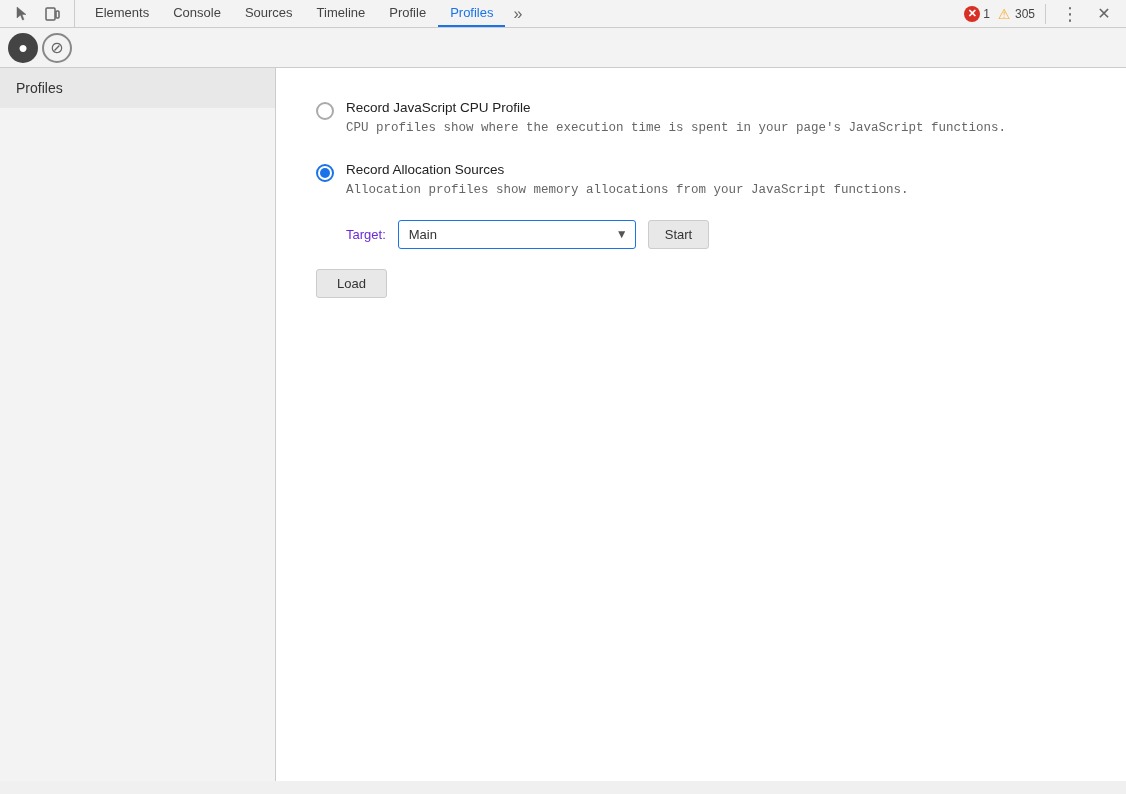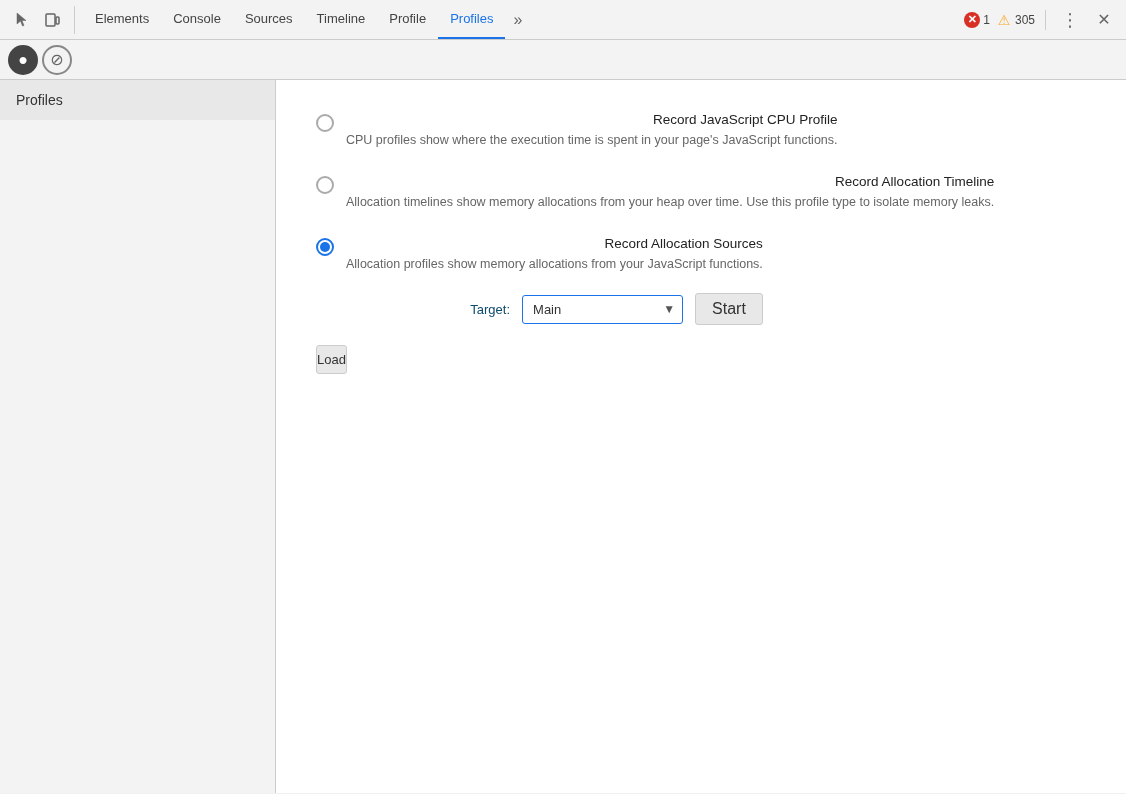--- a/index.html
+++ b/index.html
@@ -9,21 +9,21 @@
       background: #f0f0f0;
       width: 1126px;
       height: 794px;
       overflow: hidden;
     }
 
     
     .toolbar {
       display: flex;
       align-items: center;
-      height: 40px;
+      height: 28px;
       background: #f3f3f3;
       border-bottom: 1px solid #ccc;
       padding: 0 8px;
       gap: 4px;
     }
 
     .toolbar-icons {
       display: flex;
       align-items: center;
       gap: 2px;
@@ -259,67 +259,67 @@
       height: 10px;
       border-radius: 50%;
       background: #1a73e8;
       position: absolute;
     }
 
     .option-text {
       display: flex;
       flex-direction: column;
       gap: 4px;
-      align-items: flex-end;
     }
 
     .option-title {
       font-size: 13.5px;
       font-weight: 500;
       color: #222;
     }
 
     .option-desc {
       font-size: 12.5px;
       color: #666;
       line-height: 1.5;
       max-width: 680px;
+      font-family: Liberation Mono, monospace;
     }
 
     
     .target-row {
       display: flex;
       align-items: center;
       gap: 12px;
       margin-top: 16px;
     }
 
     .target-label {
       font-size: 13px;
-      color: #0c4a6e;
+      color: #6d28d9;
     }
 
     .target-select {
       width: 200px;
       padding: 6px 10px;
       border: 1px solid #1a73e8;
       border-radius: 3px;
       background: white;
       font-size: 13px;
       color: #333;
       cursor: pointer;
       appearance: none;
       -webkit-appearance: none;
       background-image: none;
       position: relative;
     }
 
     .select-wrapper {
       position: relative;
-      width: 161px;
+      width: 238px;
     }
 
     .select-wrapper select {
       width: 100%;
       padding: 6px 28px 6px 10px;
       border: 1px solid #1a73e8;
       border-radius: 3px;
       background: white;
       font-size: 13px;
       color: #333;
@@ -336,29 +336,29 @@
       pointer-events: none;
       color: #555;
       font-size: 12px;
     }
 
     .start-btn {
       padding: 6px 16px;
       background: #e8e8e8;
       border: 1px solid #ccc;
       border-radius: 3px;
-      font-size: 16px;
+      font-size: 13px;
       color: #333;
       cursor: pointer;
     }
 
     .load-btn {
       display: inline-block;
       margin-top: 20px;
-      padding: 6px 0;
+      padding: 6px 20px;
       background: #e8e8e8;
       border: 1px solid #ccc;
       border-radius: 3px;
       font-size: 13px;
       color: #333;
       cursor: pointer;
     }
   </style>
 </head>
 <body>
@@ -420,27 +420,20 @@
 
       <div class="profile-option">
         <div class="radio-btn"></div>
         <div class="option-text">
           <div class="option-title">Record JavaScript CPU Profile</div>
           <div class="option-desc">CPU profiles show where the execution time is spent in your page's JavaScript functions.</div>
         </div>
       </div>
 
 
-      <div class="profile-option">
-        <div class="radio-btn"></div>
-        <div class="option-text">
-          <div class="option-title">Record Allocation Timeline</div>
-          <div class="option-desc">Allocation timelines show memory allocations from your heap over time. Use this profile type to isolate memory leaks.</div>
-        </div>
-      </div>
 
       <div class="profile-option">
         <div class="radio-btn selected"></div>
         <div class="option-text">
           <div class="option-title">Record Allocation Sources</div>
           <div class="option-desc">Allocation profiles show memory allocations from your JavaScript functions.</div>
 
           <div class="target-row">
             <span class="target-label">Target:</span>
             <div class="select-wrapper">

